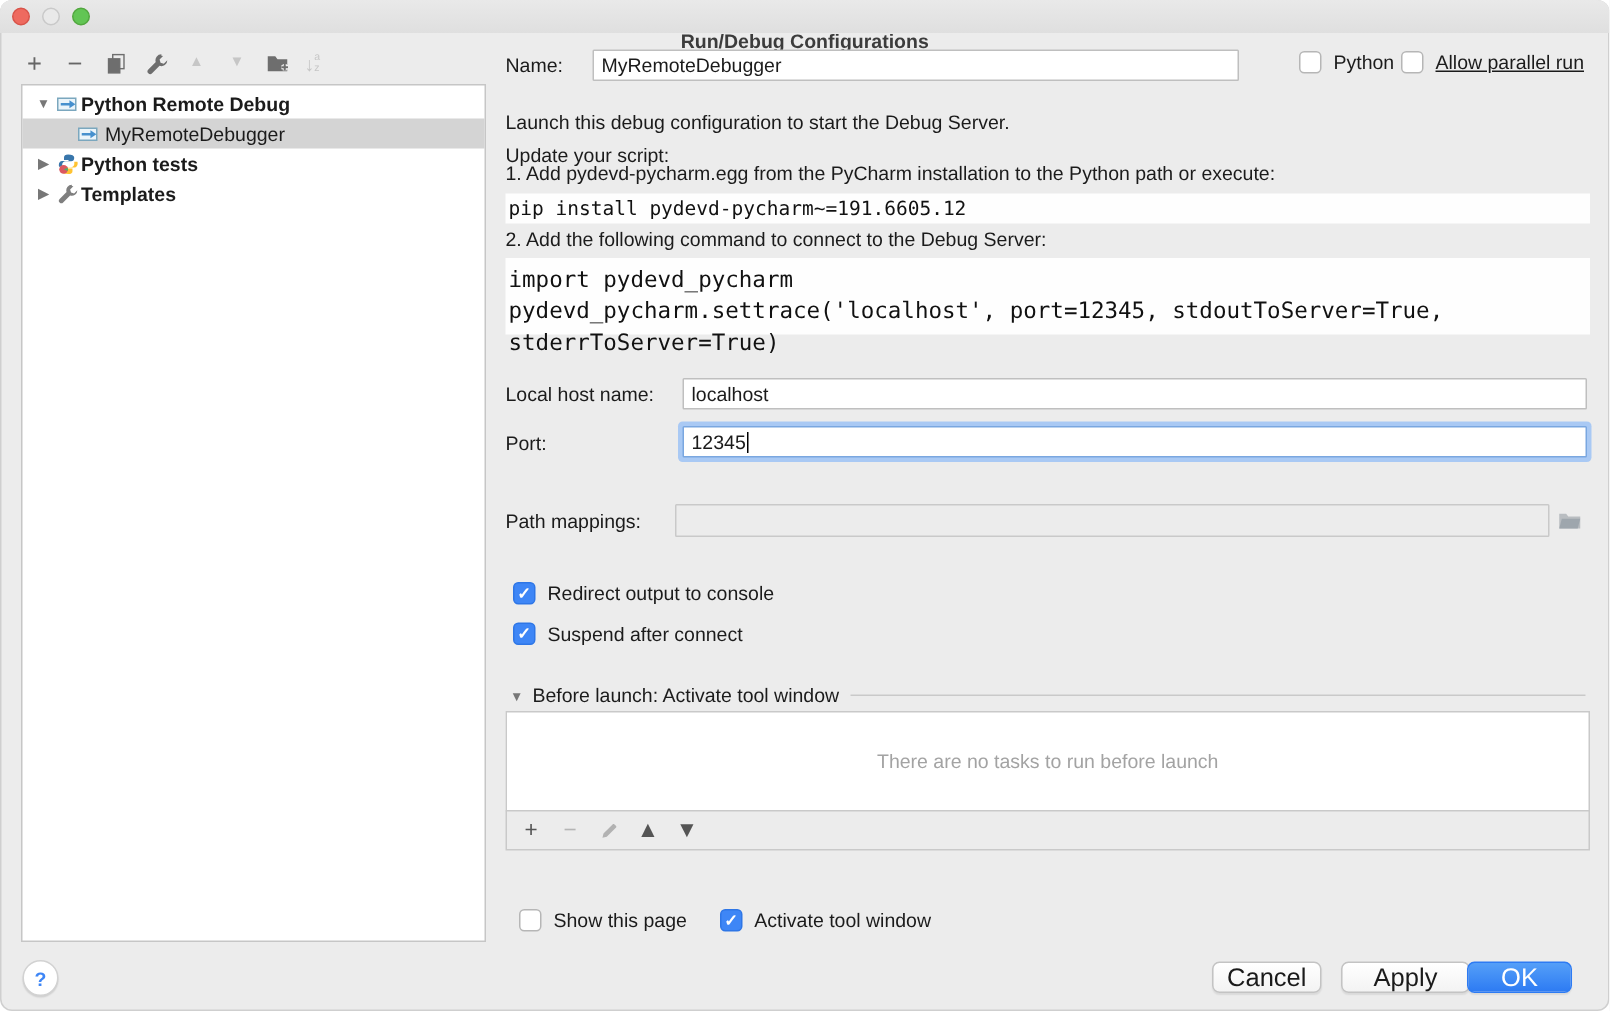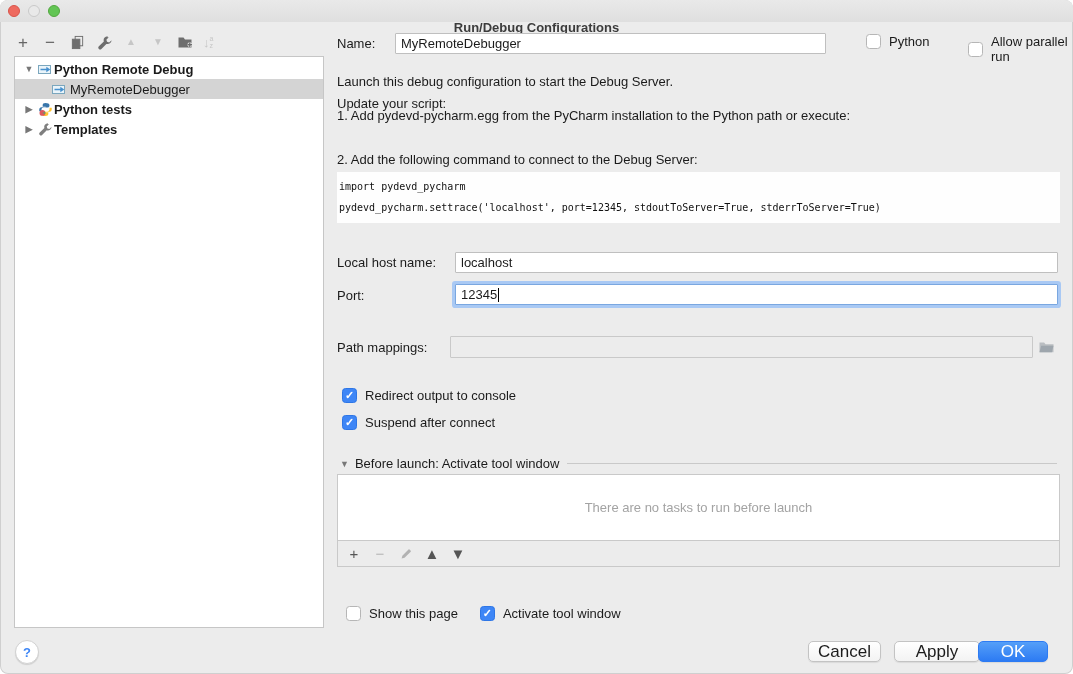--- a/index.html
+++ b/index.html
@@ -43,21 +43,21 @@
          font-family:"Liberation Sans",sans-serif;font-size:13px;color:#1b1b1b;padding:0 5px;}
   .inputdiv{box-sizing:border-box;height:21px;background:#fff;border:1px solid #bfbfbf;border-radius:1px;
          display:flex;align-items:center;padding:0 5px;text-align:right;}
   .focusring{outline:none;border:1px solid #7aa7e0;box-shadow:0 0 0 3px #a9c9f4;}
   .caret{display:inline-block;width:1px;height:14px;background:#000;margin-left:1px;}
   .disabledfield{background:#ececec;border:1px solid #c9c9c9;}
   .codeline{position:absolute;left:337px;width:723px;background:#fefefe;
             font-family:"DejaVu Sans Mono","Liberation Mono",monospace;font-size:13px;color:#111;
             display:flex;align-items:center;box-sizing:border-box;padding-left:2px;}
   .codeblock{position:absolute;left:337px;width:723px;background:#fefefe;
-             font-family:"DejaVu Sans Mono","Liberation Mono",monospace;font-size:10px;color:#111;
+             font-family:"DejaVu Sans Mono","Liberation Mono",monospace;font-size:15px;color:#111;
              box-sizing:border-box;padding:4px 0 0 2px;line-height:21px;}
   
   .cb{width:15px;height:15px;box-sizing:border-box;border:1px solid #b6b6b6;border-radius:3.5px;
       background:#fff;display:inline-flex;align-items:center;justify-content:center;flex:none;}
   .cb.checked{background:#3e86f6;border-color:#2e76e6;color:#fff;font-size:11px;font-weight:700;}
   .cb.checked::after{content:"✓";}
   .cblabel{margin-left:8px;}
   
   .sectionhead{position:absolute;left:340px;top:456px;width:717px;display:flex;align-items:center;}
   .sectionhead .arr{font-size:9px;color:#777;margin-right:6px;}
@@ -172,29 +172,30 @@
   <div class="main">
 
     <div class="row" style="left:337px;top:33px;height:21px;">
       <span>Name:</span>
     </div>
     <input class="input" style="position: absolute; left: 395px; top: 33px; width: 431px;" value="MyRemoteDebugger">
     <div class="row" style="left:866px;top:34px;">
       <span class="cb"></span>
       <span class="cblabel">Python</span>
     </div>
-    <div class="row" style="left:968px;top:34px;">
+    <div class="row" style="left:934px;top:34px;text-decoration:underline;">
       <span class="cb"></span>
       <span class="cblabel">Allow parallel run</span>
     </div>
 
     <div class="row" style="left:337px;top:74px;">Launch this debug configuration to start the Debug Server.</div>
     <div class="row" style="left:337px;top:96px;">Update your script:</div>
     <div class="row" style="left:337px;top:108px;">1. Add pydevd-pycharm.egg from the PyCharm installation to the Python path or execute:</div>
 
+    <div class="codeline" style="top:129px;height:20px;">pip install pydevd-pycharm~=191.6605.12</div>
 
     <div class="row" style="left:337px;top:152px;">2. Add the following command to connect to the Debug Server:</div>
 
     <div class="codeblock" style="top:172px;height:51px;">
       <div>import pydevd_pycharm</div>
       <div>pydevd_pycharm.settrace('localhost', port=12345, stdoutToServer=True, stderrToServer=True)</div>
     </div>
 
     <div class="row" style="left:337px;top:252px;height:21px;">
       <span>Local host name:</span>

